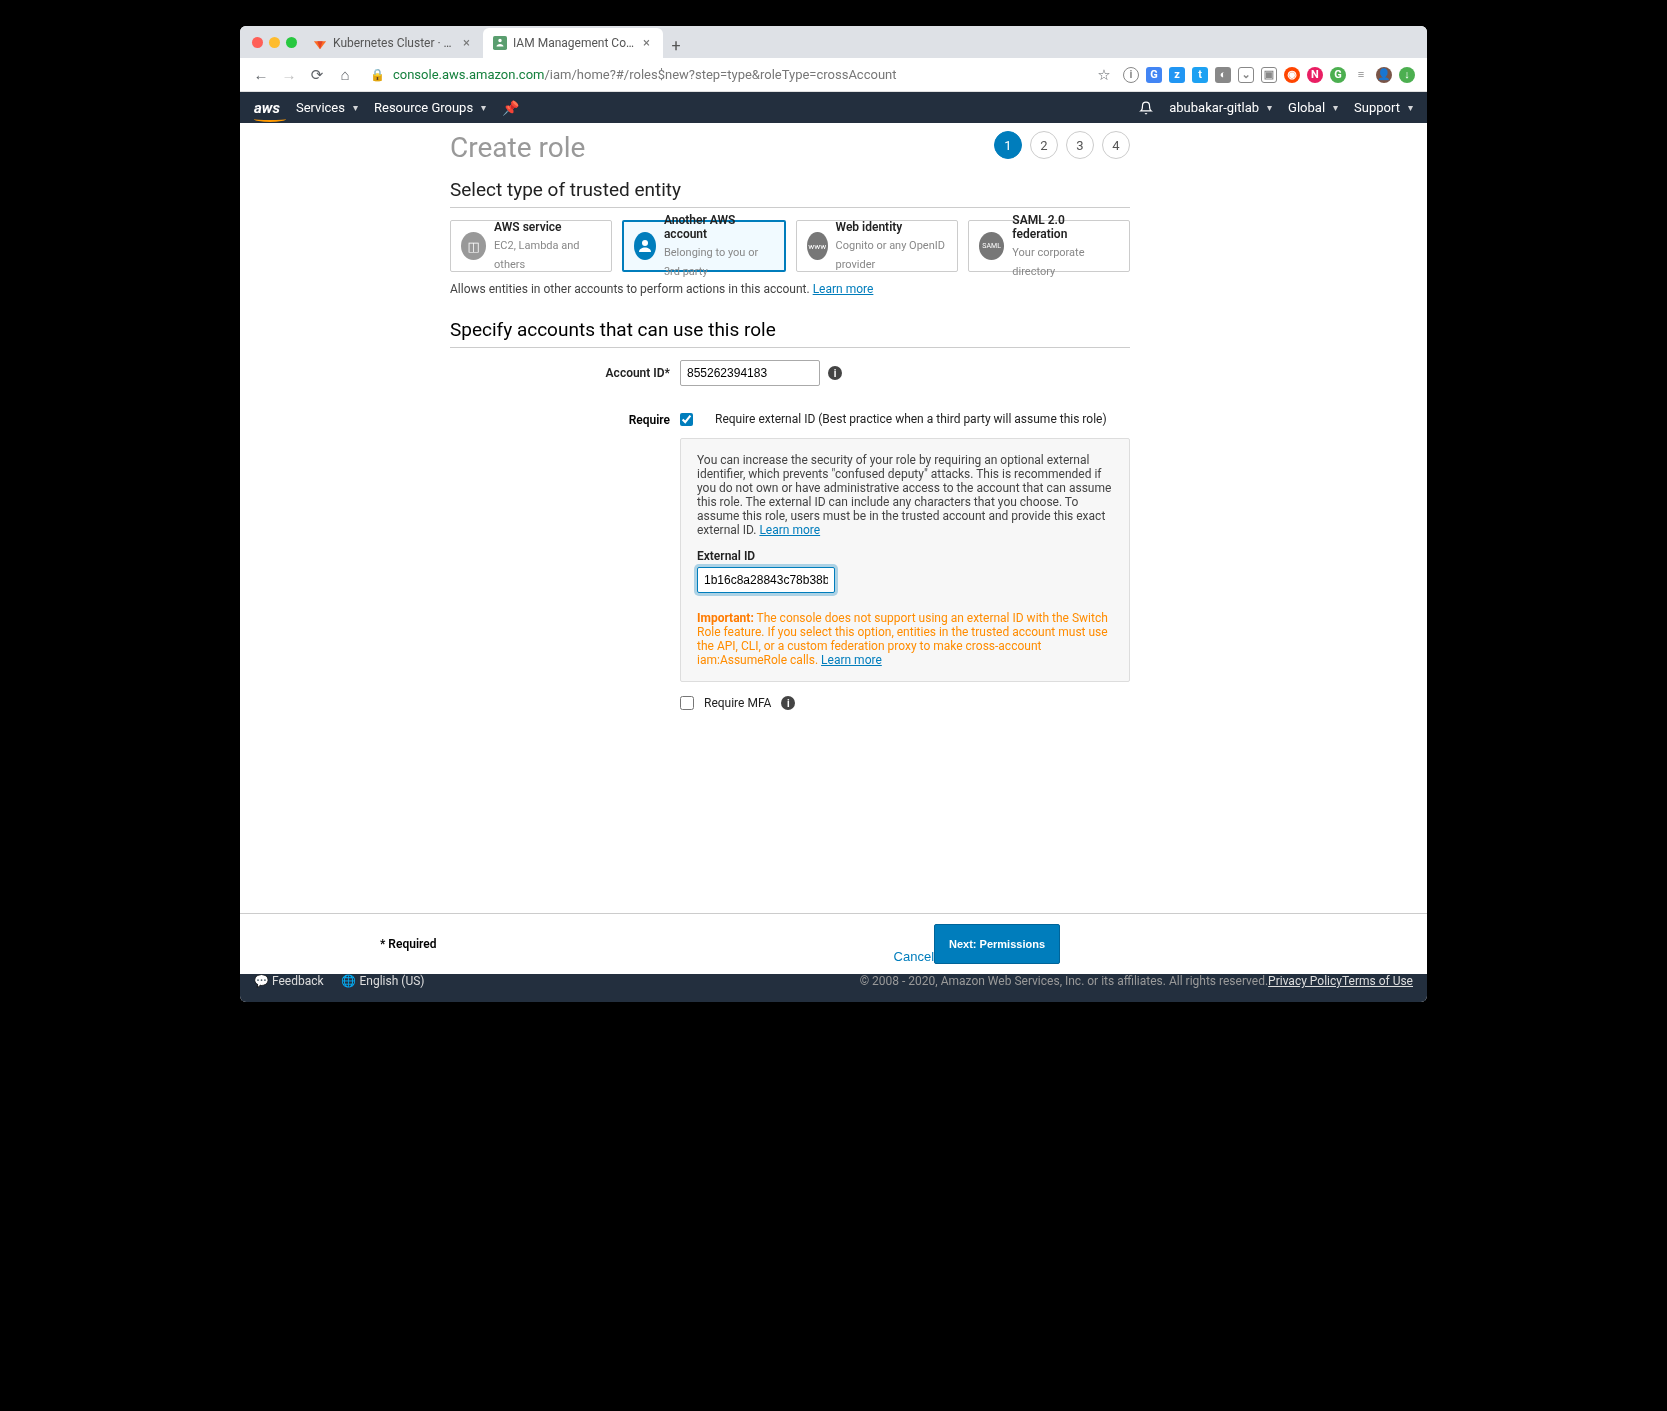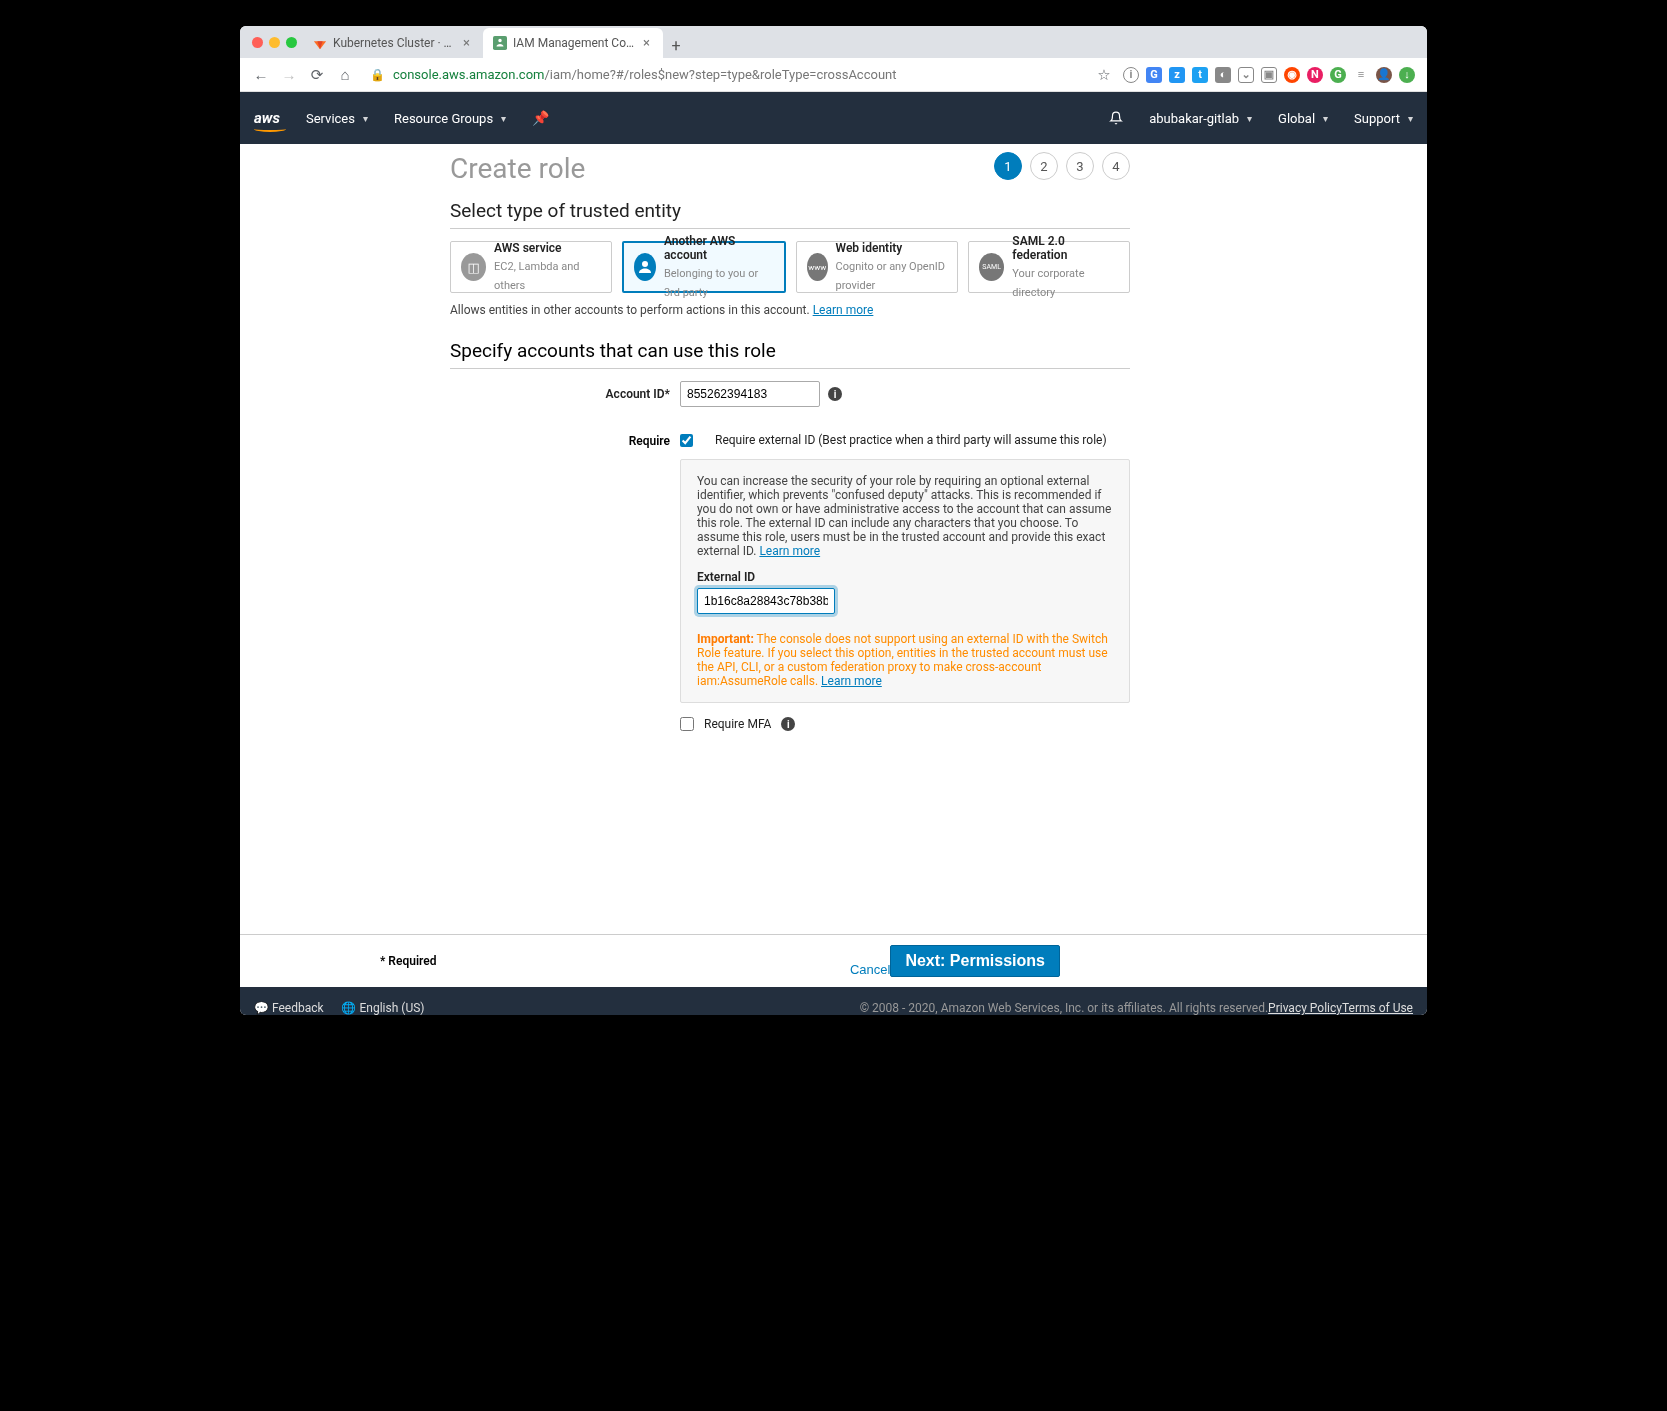--- a/index.html
+++ b/index.html
@@ -20,21 +20,21 @@
   .addrbar{ height:34px; background:#fff; border-bottom:1px solid #e0e0e0; display:flex; align-items:center; padding:0 12px; gap:10px;}
   .nav-ico{ color:#5f6368; font-size:15px; width:18px; text-align:center;}
   .nav-ico.dis{color:#c0c0c0;}
   .addr{ flex:1; display:flex; align-items:center; gap:8px; background:#fff; border-radius:14px; padding:0 6px; font-size:13px; color:#777;}
   .addr .lock{color:#5f6368;font-size:12px;}
   .addr .url{color:#202124;}
   .addr .host{color:#15803d;}
   .ext-icons{ display:flex; gap:7px; align-items:center;}
   .ext-icons span{ width:16px;height:16px; border-radius:3px; display:inline-flex;align-items:center;justify-content:center; font-size:11px; color:#fff; font-weight:bold;}
   
-  .awsnav{ height:52px; background:#232f3e; display:flex; align-items:center; padding:0 14px; color:#fff; gap:26px; font-size:13px;}
+  .awsnav{ height:31px; background:#232f3e; display:flex; align-items:center; padding:0 14px; color:#fff; gap:16px; font-size:13px;}
   .awslogo{ font-weight:bold; font-size:15px; font-style:italic; color:#fff; position:relative;}
   .awslogo .smile{ position:absolute; bottom:-5px; left:0; width:32px; height:6px; border-bottom:2px solid #ff9900; border-radius:0 0 50% 50%;}
   .awsnav .menu{ display:flex; align-items:center; gap:4px; cursor:pointer;}
   .awsnav .spacer{ flex:1;}
   .caret::after{content:"▾"; font-size:10px; margin-left:4px; opacity:.8;}
   .pin{font-size:14px;}
   
   .content{ background:#fff; min-height:790px; padding:8px 0 0 0; position:relative;}
   .page{ width:680px; margin:0 0 0 210px;}
   .pagehead{ display:flex; align-items:flex-start; justify-content:space-between;}
@@ -68,23 +68,23 @@
   .panel input.ext{ width:138px; border:1px solid #007dbc; box-shadow:0 0 0 3px rgba(0,125,188,.3); height:26px; padding:0 6px; font-size:12px; border-radius:2px;}
   .panel .imp{ margin-top:18px; color:#ff8c00;}
   .panel .imp strong{color:#ff7b00;}
   .chk2{ display:flex; gap:10px; font-size:12px; color:#222; align-items:center; margin-top:14px;}
   .chk2 input{ width:14px;height:14px;}
   
   .btnbar{ border-top:1px solid #ccc; padding:10px 20px; display:flex; justify-content:space-between; align-items:center;}
   .btnbar .req{ font-size:12px; font-weight:600;}
   .btns{ display:flex; gap:0; align-items:flex-end;}
   .btn-cancel{ color:#007dbc; font-size:13px; background:none; border:none; cursor:pointer;}
-  .btn-next{ background:#007dbc; color:#fff; border:1px solid #006499; padding:6px 14px; border-radius:2px; font-size:16px; font-weight:600; cursor:pointer;}
-  
-  .awsfoot{ height:28px; background:#232f3e; display:flex; align-items:flex-end; justify-content:space-between; padding:0 14px; color:#ddd; font-size:12px;}
+  .btn-next{ background:#007dbc; color:#fff; border:1px solid #006499; padding:13px 14px; border-radius:2px; font-size:11px; font-weight:600; cursor:pointer;}
+  
+  .awsfoot{ height:28px; background:#232f3e; display:flex; align-items:flex-start; justify-content:space-between; padding:0 14px; color:#ddd; font-size:12px;}
   .awsfoot .fl{ display:flex; gap:18px; align-items:center;}
   .awsfoot .fr{ display:flex; align-items:center;}
   .awsfoot a{color:#ddd;}
   svg{display:block;}
 </style>
 </head>
 <body>
 
 <div class="frame">
 <div class="window">

